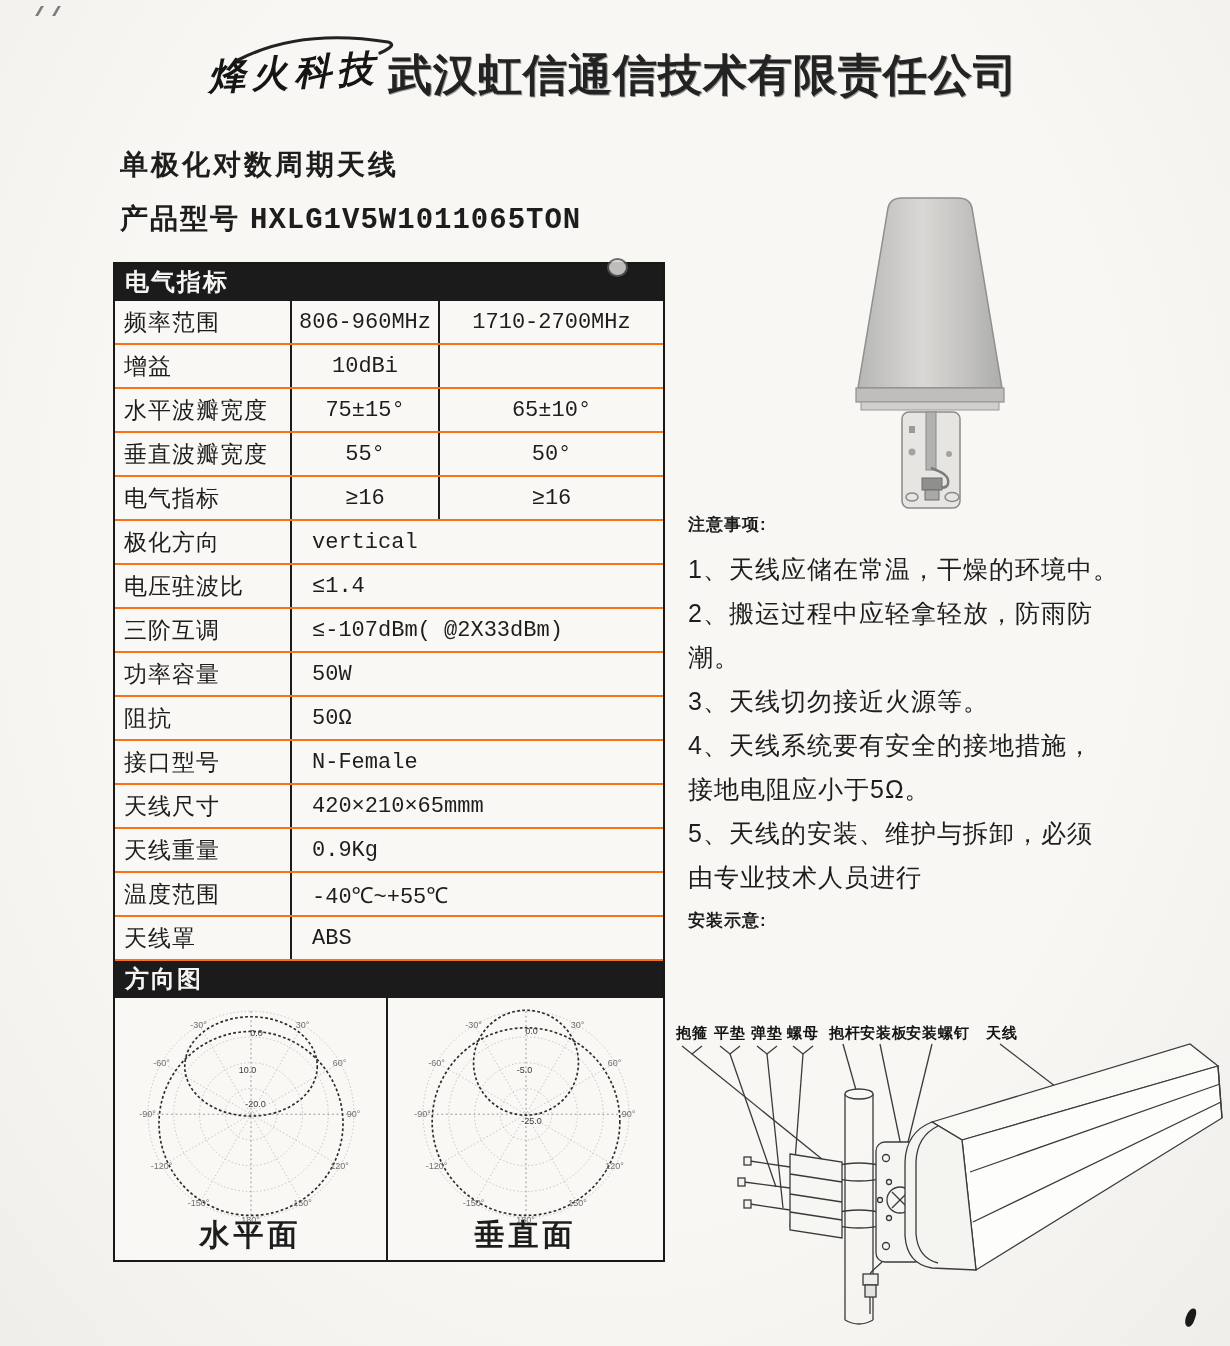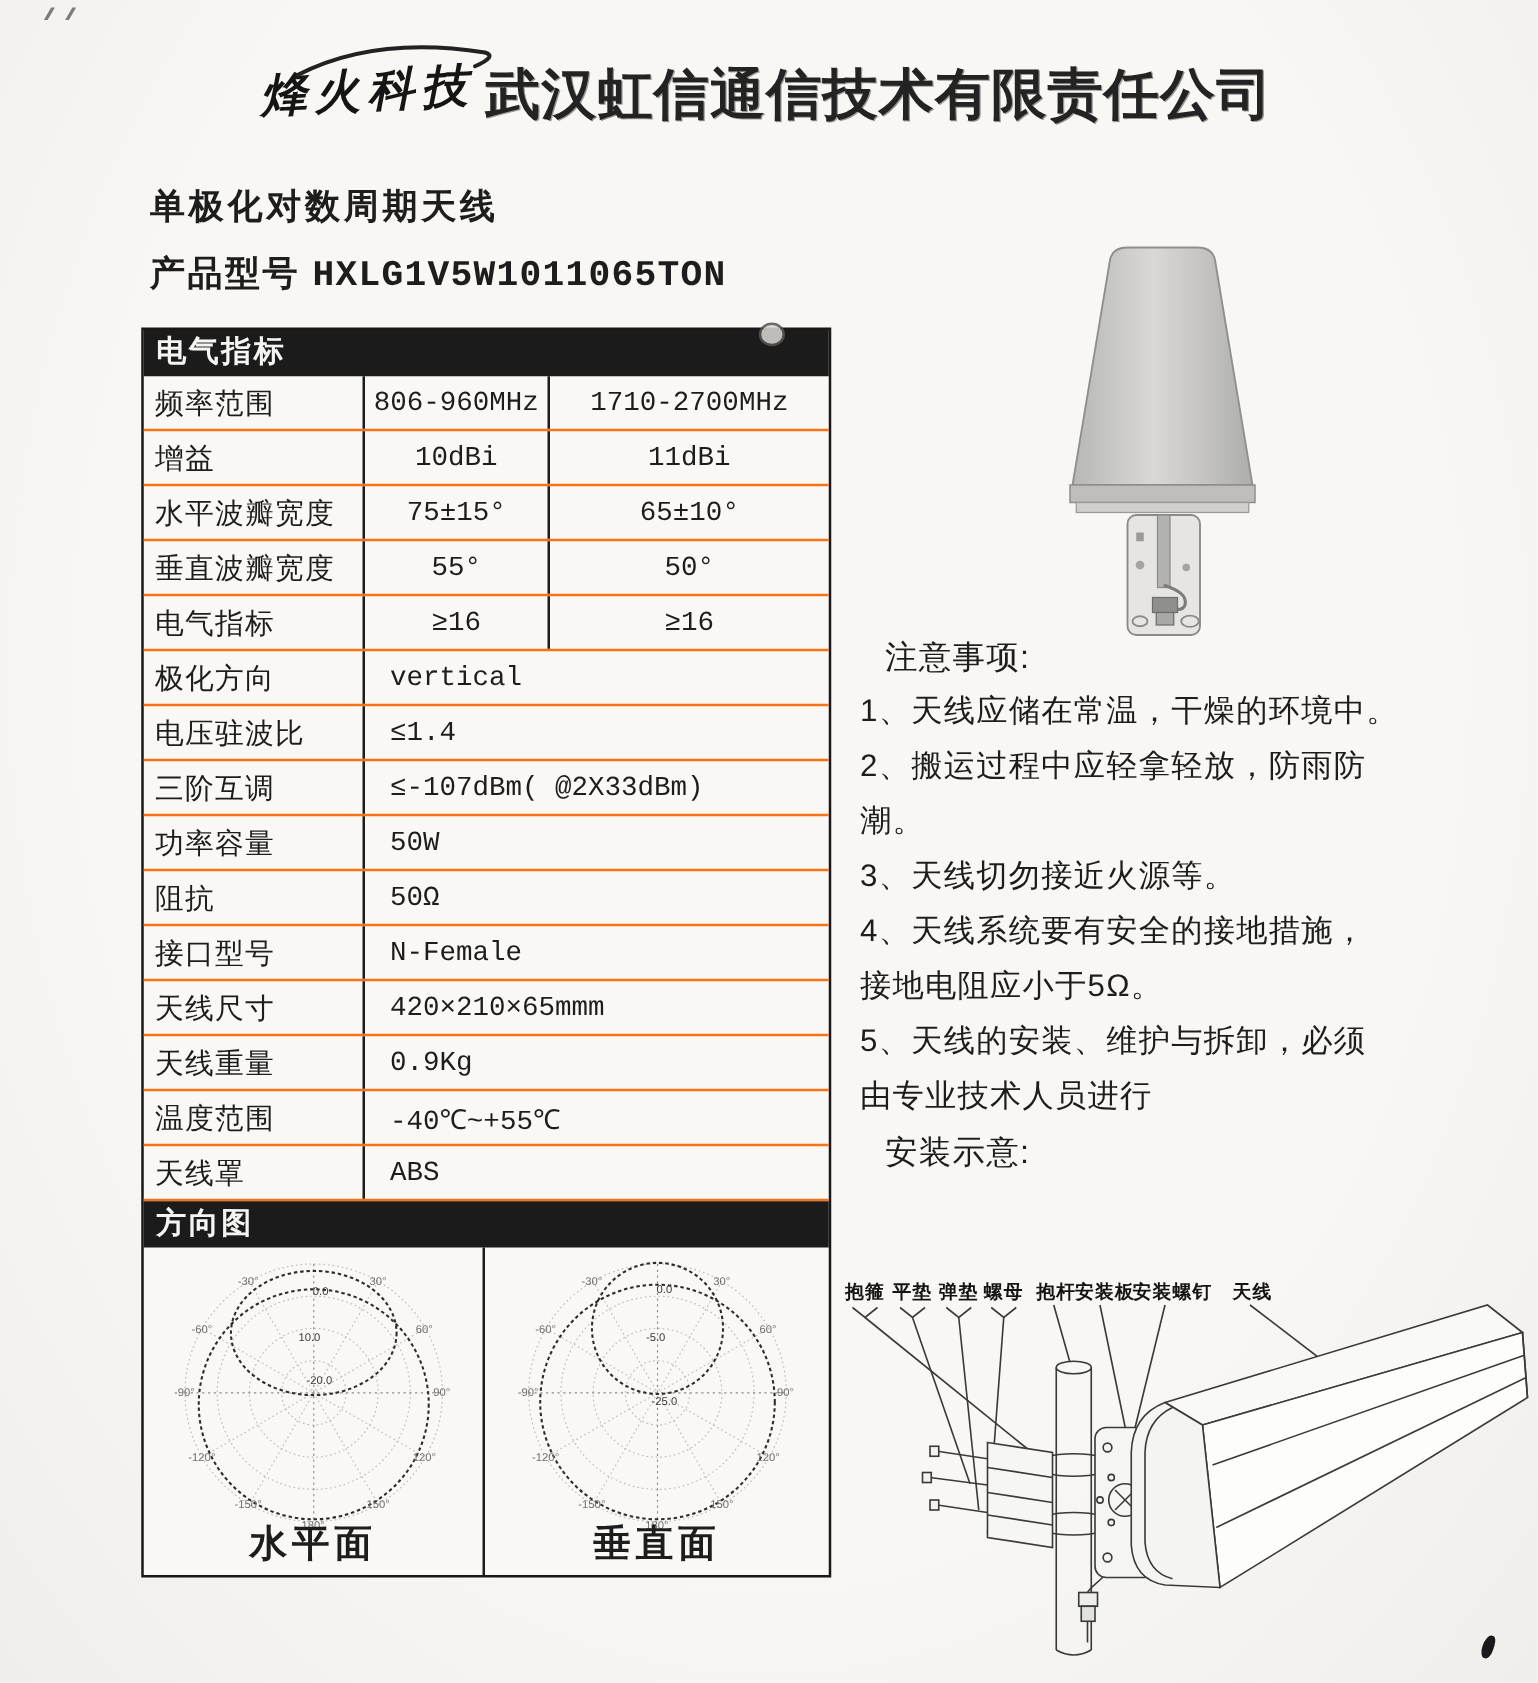--- a/index.html
+++ b/index.html
@@ -42,21 +42,21 @@
   .plot-wrap{position:absolute;left:50%;top:4px;width:230px;height:230px;transform:translateX(-50%);}
   .plot-wrap svg{display:block;}
   .ang{position:absolute;font-size:9px;color:#6f6f6f;transform:translate(-50%,-50%);white-space:nowrap;}
   .rad{position:absolute;font-size:9px;color:#3a3a3a;transform:translate(-50%,-50%);white-space:nowrap;text-align:center;}
   .plot-caption{position:absolute;left:0;right:0;bottom:4px;text-align:center;
     font-size:30px;font-weight:600;letter-spacing:4px;}
 
   
   .antenna-img{left:830px;top:190px;}
   .notes{left:688px;top:503px;width:536px;font-size:25px;line-height:44px;letter-spacing:1px;}
-  .notes .bold{font-weight:400;font-size:26px;margin-left:20px;}
+  .notes .bold{font-weight:700;font-size:17px;}
   .install-diagram{left:670px;top:1022px;width:560px;height:324px;}
   .install-diagram svg{position:absolute;left:0;top:0;}
   .ilabel{position:absolute;top:2px;font-size:15px;font-weight:700;letter-spacing:1px;color:#141414;transform:translateX(-50%);white-space:nowrap;text-align:right;}
 
   
   .bar-dot{position:absolute;right:35px;top:-6px;width:17px;height:15px;border-radius:50%;
     background:#dcdad6;border:2px solid #555;opacity:.85;}
   .ink-mark{left:1186px;top:1308px;width:9px;height:19px;background:#1a1a1a;
     border-radius:60% 40% 50% 50%;transform:rotate(18deg);}
   .corner-mark{left:38px;top:6px;width:14px;height:10px;border-left:3px solid #4a4a4a;
@@ -87,21 +87,20 @@
   </div>
 
   <div class="trow">
     <div class="cell c-label">频率范围</div>
     <div class="cell c-v1 mono">806-960MHz</div>
     <div class="cell c-v2 mono">1710-2700MHz</div>
   </div>
   <div class="trow">
     <div class="cell c-label">增益</div>
     <div class="cell c-v1 mono">10dBi</div>
-    <div class="cell c-v2 mono">11dBi</div>
   </div>
   <div class="trow">
     <div class="cell c-label">水平波瓣宽度</div>
     <div class="cell c-v1 mono">75±15°</div>
     <div class="cell c-v2 mono">65±10°</div>
   </div>
   <div class="trow">
     <div class="cell c-label">垂直波瓣宽度</div>
     <div class="cell c-v1 mono">55°</div>
     <div class="cell c-v2 mono">50°</div>

